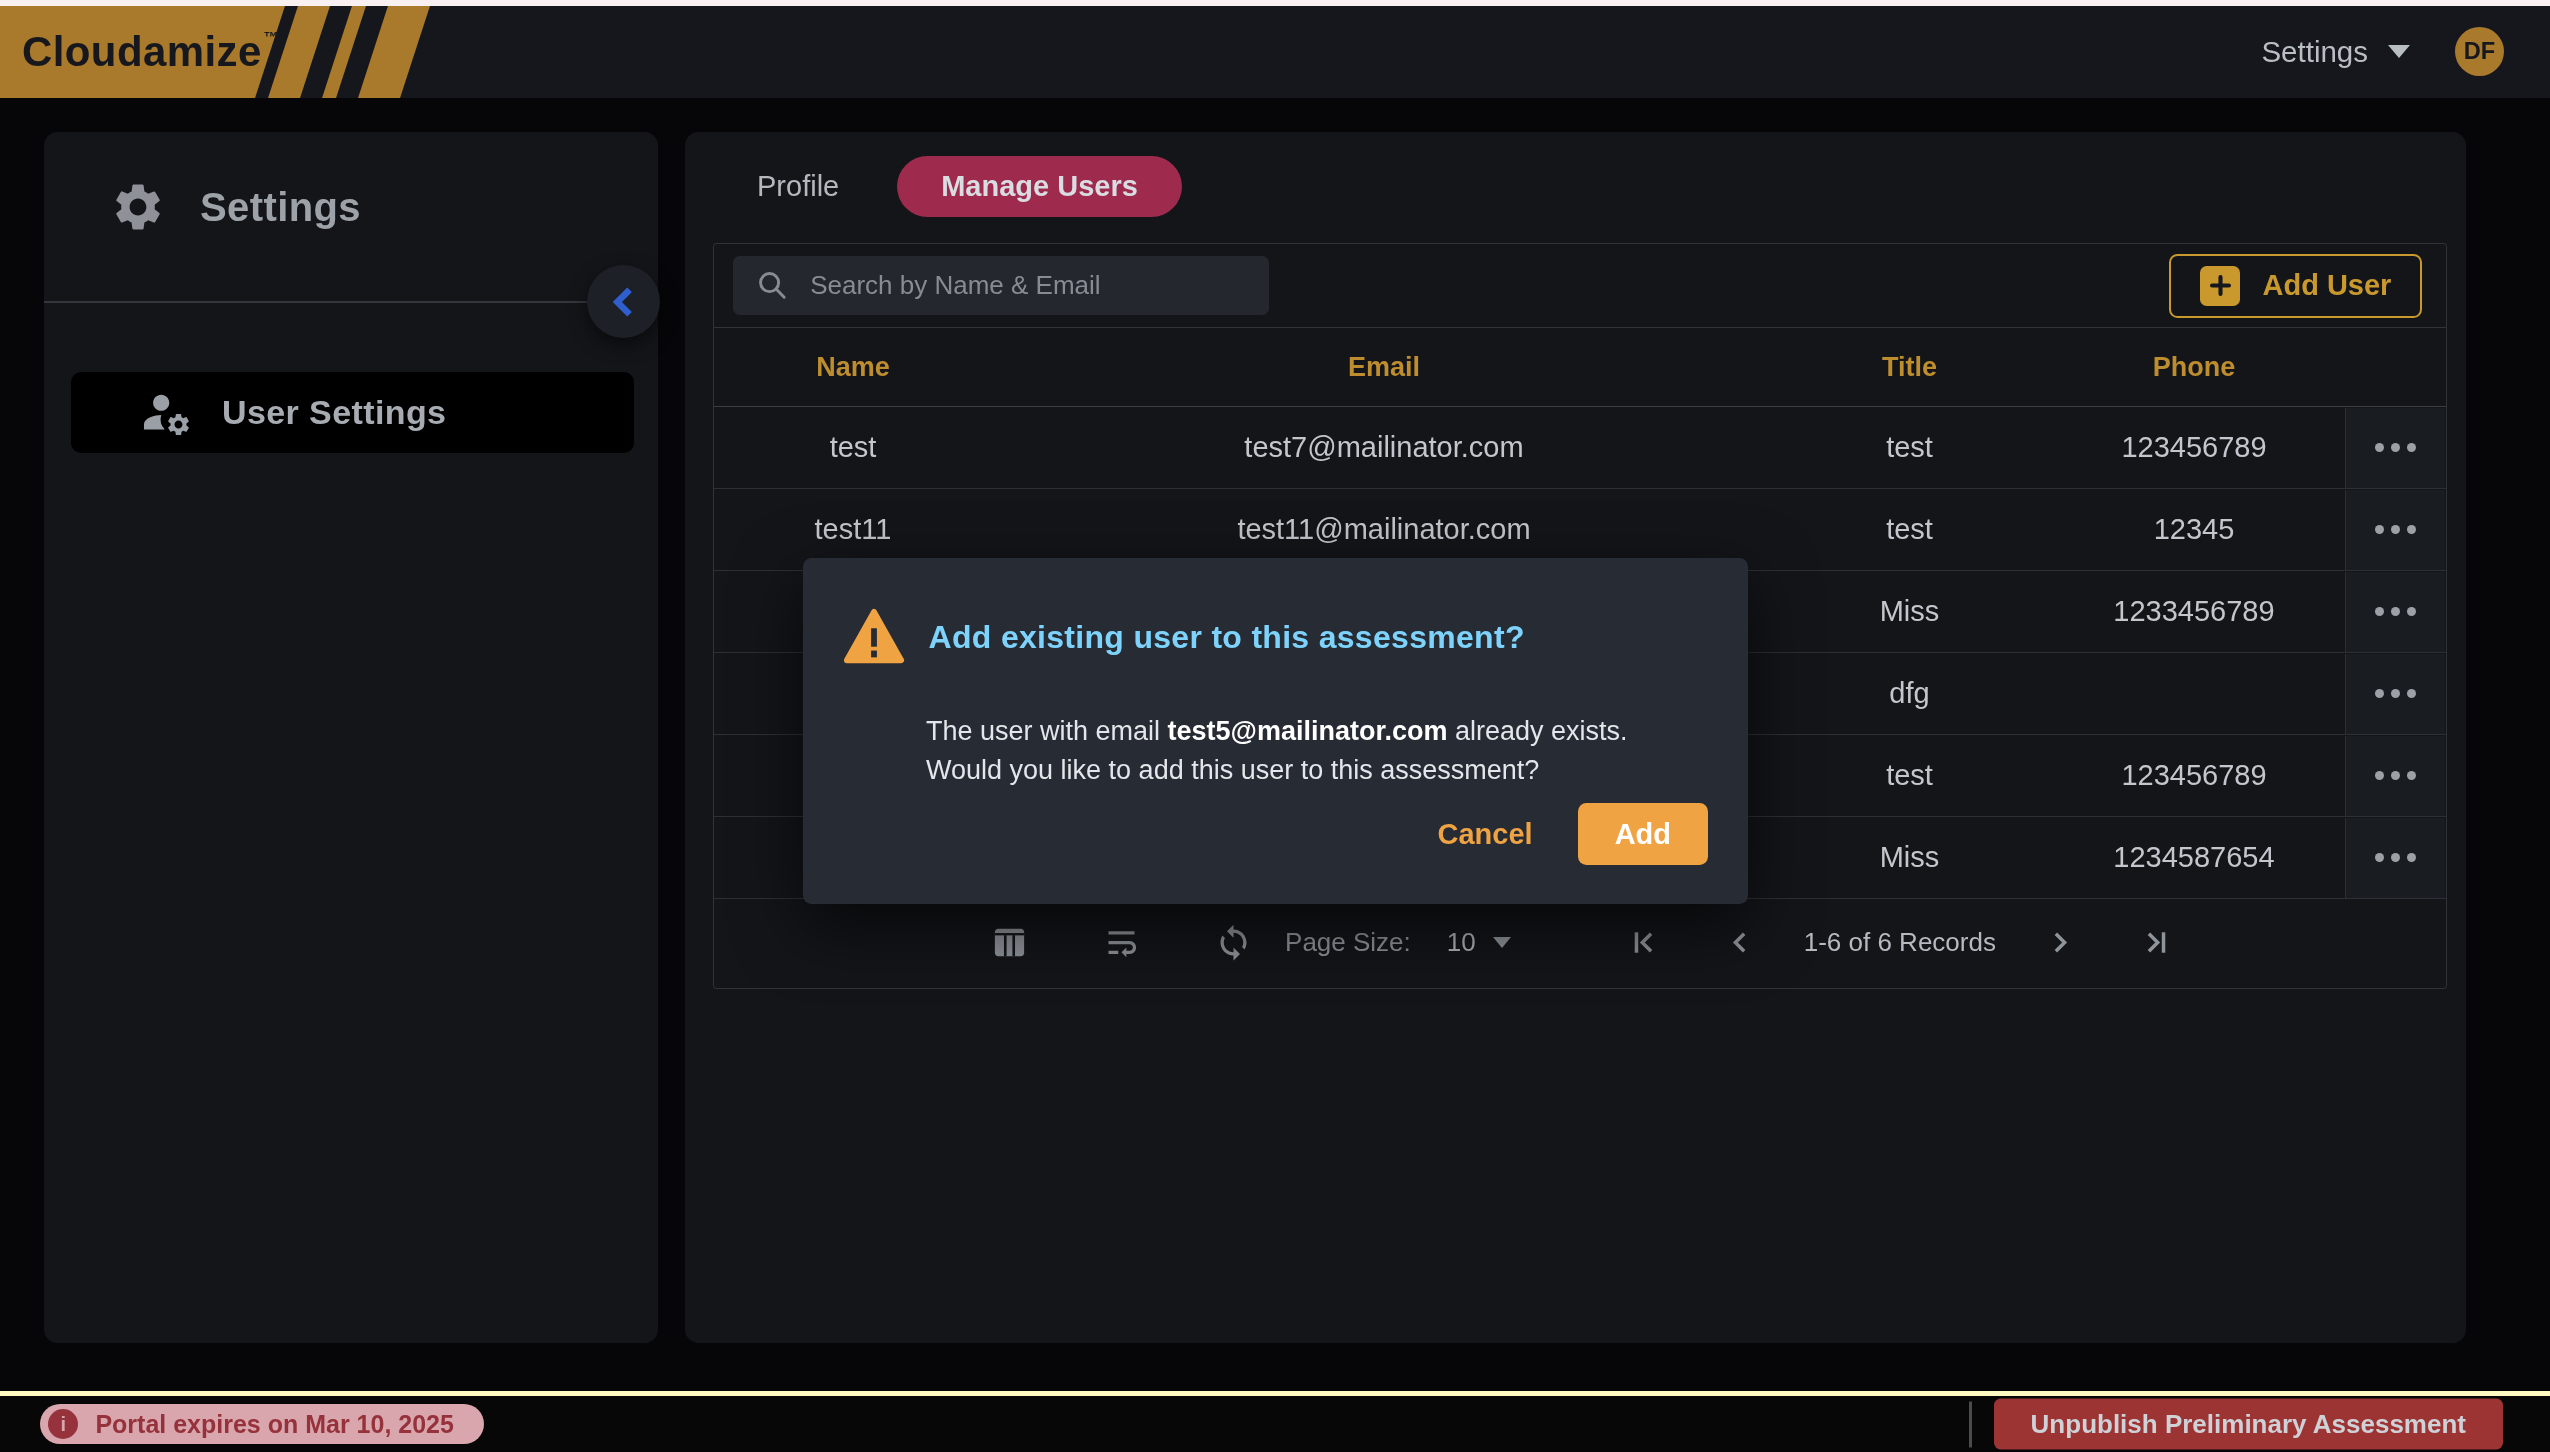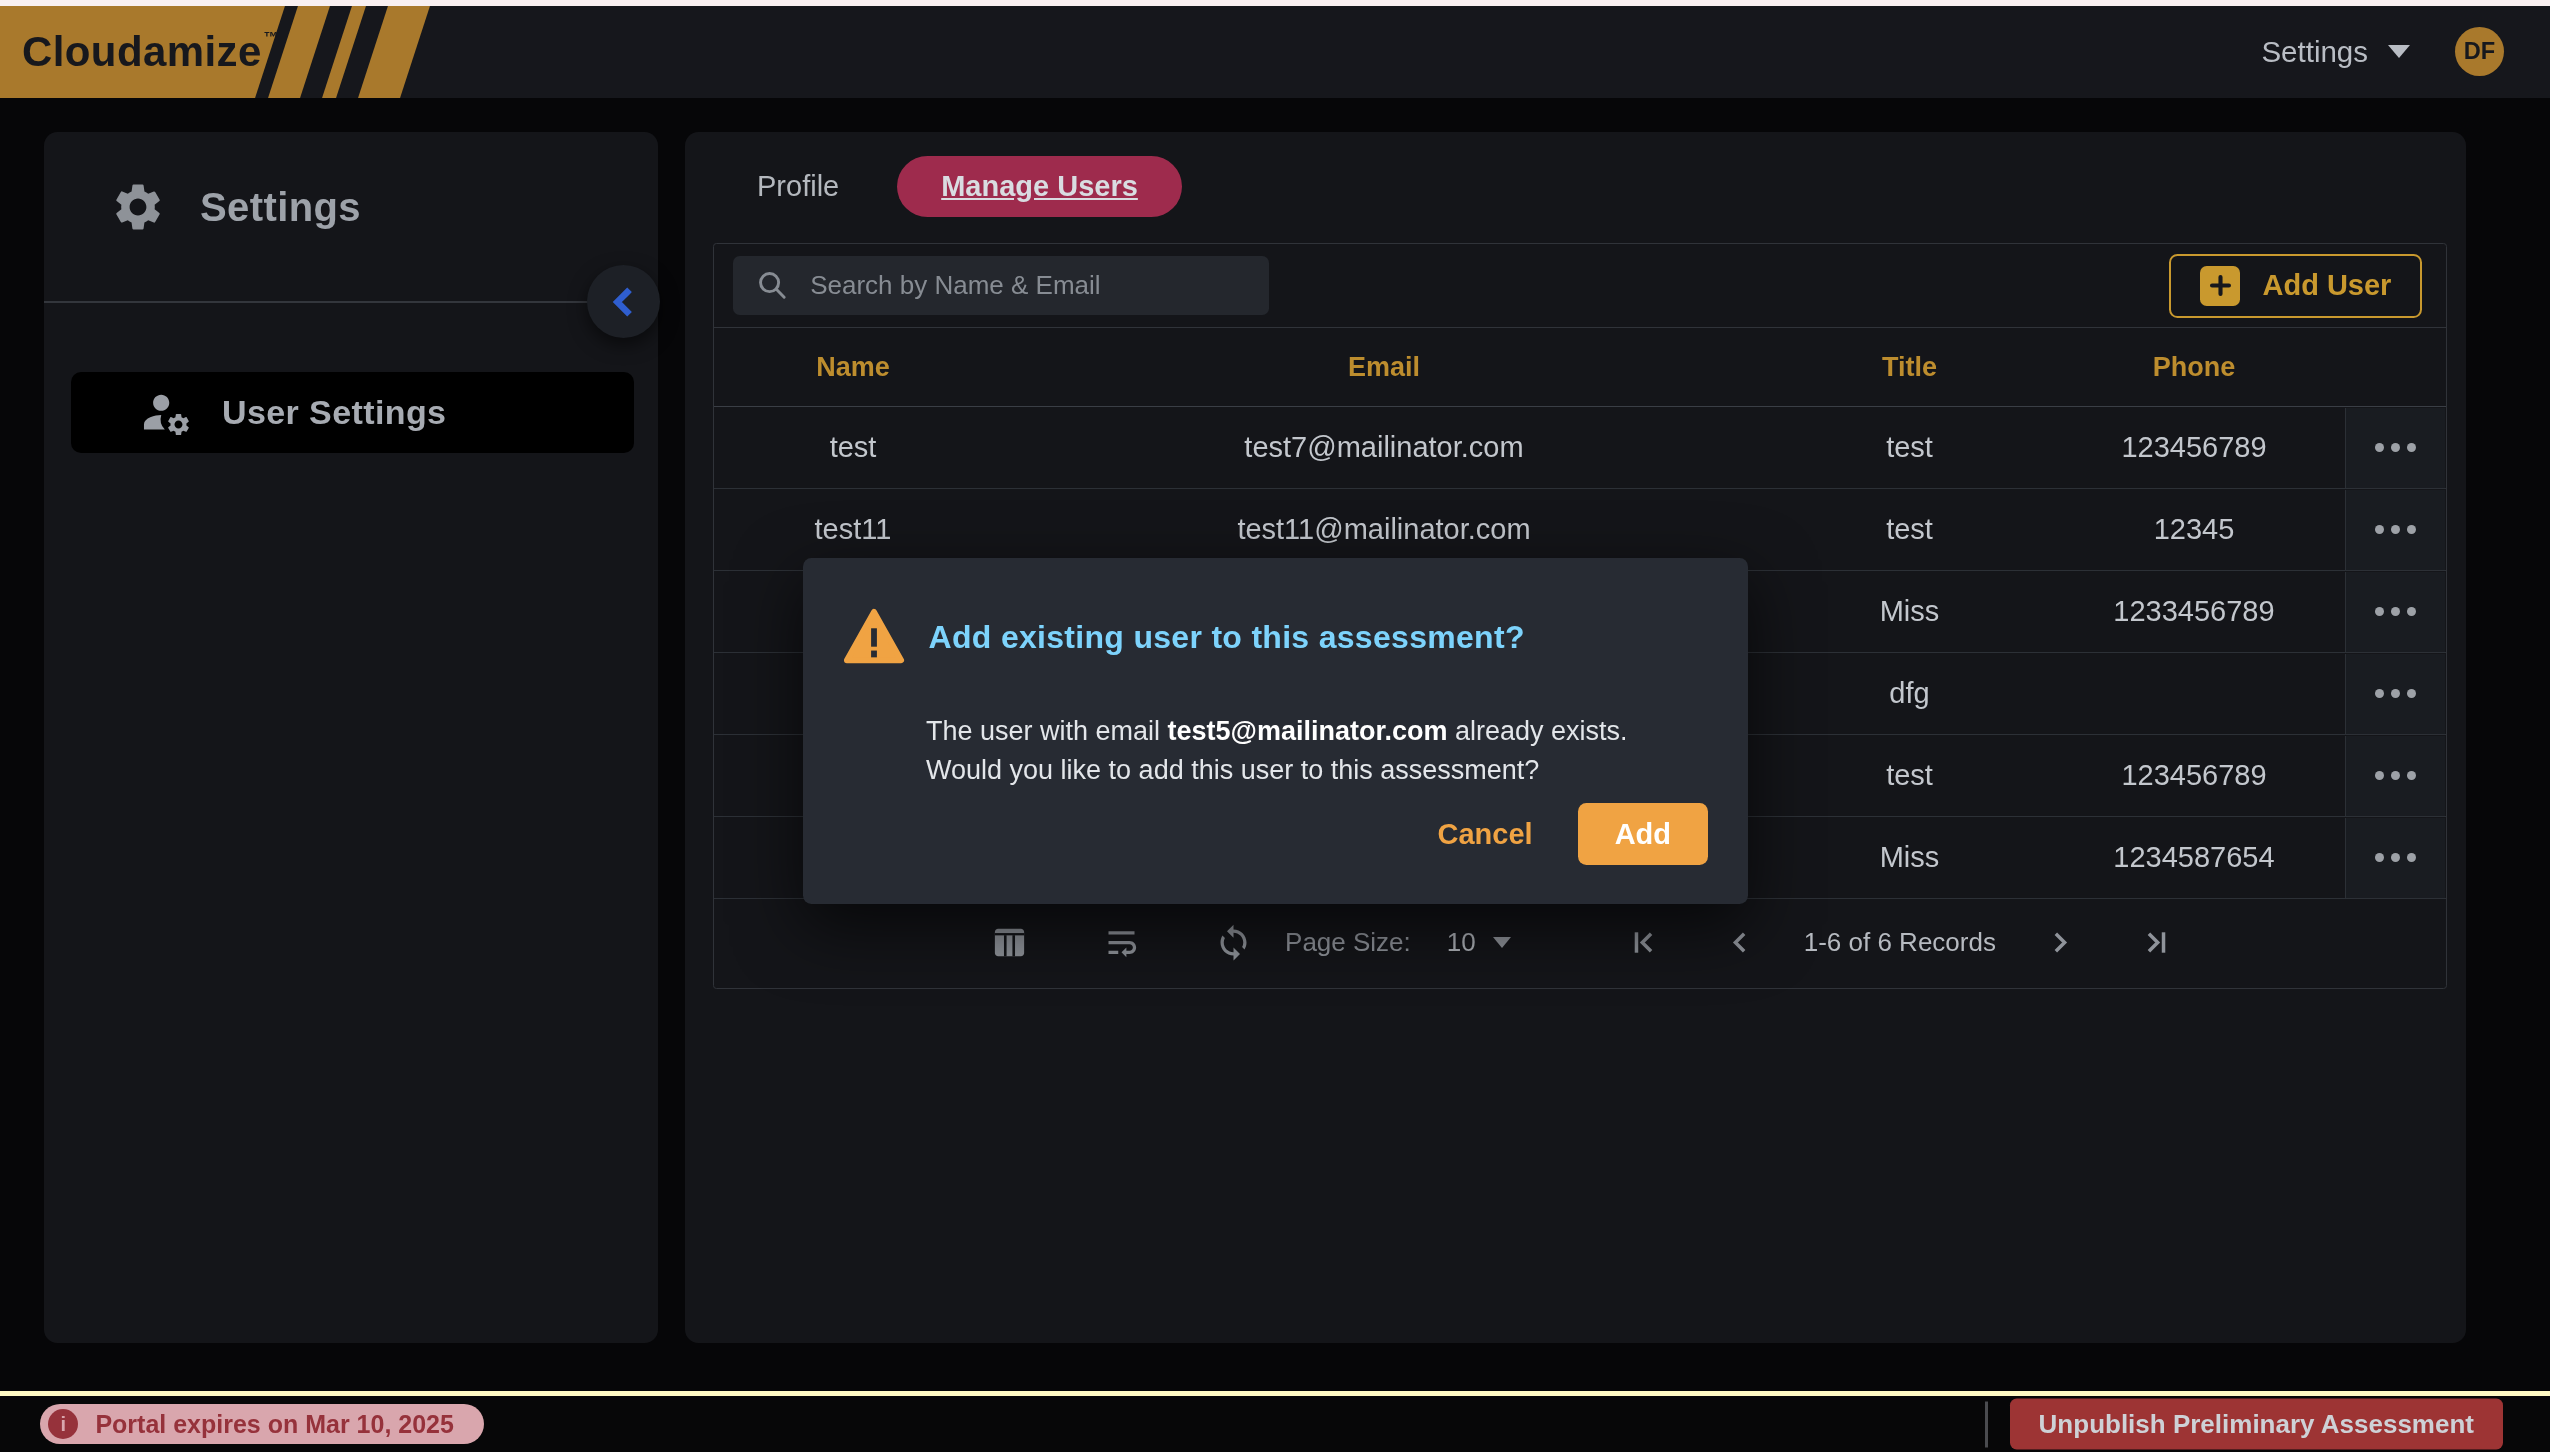--- a/index.html
+++ b/index.html
@@ -31,21 +31,21 @@
   .collapse-btn{position:absolute;top:133px;right:-1.7px;width:73px;height:73px;border-radius:50%;background:#1d2026;border:none;box-shadow:0 6.7px 18.6px rgba(0,0,0,.55);display:flex;align-items:center;justify-content:center;cursor:pointer;}
   .collapse-btn svg{width:34px;height:34px;}
   .sidebar-item{position:absolute;top:240px;left:27px;width:563px;height:81px;background:#000000;border-radius:10px;display:flex;align-items:center;gap:30px;padding-left:70px;box-sizing:border-box;cursor:pointer;}
   .sidebar-item svg{width:51px;height:51px;fill:#9b9fa6;}
   .sidebar-item-label{font-size:34px;font-weight:600;color:#a7abb2;letter-spacing:0.4px;}
 
   
   .main{position:absolute;left:685px;top:132px;width:1781px;height:1211px;background:#141519;border-radius:13.5px;}
   .tabs{position:absolute;top:23.6px;left:66px;height:61px;display:flex;align-items:center;gap:52px;}
   .tab-profile{font-size:29px;color:#b4b8be;background:none;border:none;cursor:pointer;}
-  .tab-pill{background:#9e2b4d;border:none;border-radius:34px;height:61px;padding:0 44px;display:flex;align-items:center;color:#d9dce1;font-weight:600;font-size:29px;cursor:pointer;text-decoration:underline;}
+  .tab-pill{background:#9e2b4d;border:none;border-radius:34px;height:61px;padding:0 44px;display:flex;align-items:center;color:#d9dce1;font-weight:600;font-size:29px;cursor:pointer;}
 
   .table-card{position:absolute;left:28px;top:111px;width:1734px;height:746px;border:1.7px solid #303339;border-radius:3.4px;box-sizing:border-box;}
   .search-row{height:84px;border-bottom:1.7px solid #303339;display:flex;align-items:center;justify-content:space-between;padding:0 23.6px 0 18.6px;box-sizing:border-box;}
   .search-box{width:536px;height:59px;background:#24272d;border-radius:6.7px;display:flex;align-items:center;gap:18.6px;padding:0 22px;box-sizing:border-box;}
   .search-box svg{width:35px;height:35px;flex:none;}
   .search-box input{flex:1;background:transparent;border:none;outline:none;color:#c3c7cd;font-size:26px;font-family:inherit;}
   .search-box input::placeholder{color:#878c93;}
   .add-user-btn{height:64px;border:2.5px solid #c9992e;border-radius:8.4px;background:transparent;display:flex;align-items:center;gap:22px;padding:0 29px;color:#c9992e;font-size:29px;font-weight:600;cursor:pointer;font-family:inherit;}
   .plus-box{width:40px;height:40px;background:#c9992e;border-radius:6.7px;display:flex;align-items:center;justify-content:center;}
   .plus-box svg{width:29px;height:29px;}
@@ -85,21 +85,21 @@
   .confirm-btn{background:#f0a343;border:none;color:#ffffff;font-size:29px;font-weight:700;border-radius:8.4px;height:62px;padding:0 37px;cursor:pointer;font-family:inherit;}
 
   
   .bottombar{position:absolute;left:0;right:0;bottom:0;height:56px;background:#070708;border-top:5px solid #fef9c3;}
   .expiry-pill{position:absolute;left:40px;top:50%;transform:translateY(-50%);height:40px;background:#d9a6ad;border-radius:22px;display:flex;align-items:center;gap:17px;padding:0 30px 0 8.4px;}
   .info-icon{width:30px;height:30px;border-radius:50%;background:#96323b;color:#d9a6ad;font-size:20px;font-weight:700;display:flex;align-items:center;justify-content:center;font-style:normal;}
   .info-icon::after{content:"i";}
   .expiry-text{color:#96323b;font-size:25px;font-weight:700;}
   .bottombar-right{position:absolute;right:47px;top:50%;transform:translateY(-50%);display:flex;align-items:center;gap:22px;}
   .vdivider{width:2.5px;height:46px;background:#4a4b4f;}
-  .unpublish-btn{background:#9d3434;border:none;color:#ced1d6;font-size:26px;font-weight:600;border-radius:6.7px;height:51px;padding:0 29px;cursor:pointer;font-family:inherit;}
+  .unpublish-btn{background:#9d3434;border:none;color:#ced1d6;font-size:26px;font-weight:600;border-radius:6.7px;height:51px;padding:0 37px;cursor:pointer;font-family:inherit;}
 
   .hidden-defs{position:absolute;width:0;height:0;overflow:hidden;}
 </style>
 </head>
 <body>
 
 <svg class="hidden-defs" aria-hidden="true">
   <defs>
     <symbol id="icon-gear" viewBox="0 0 24 24">
       <path d="M19.14 12.94c.04-.3.06-.61.06-.94 0-.32-.02-.64-.07-.94l2.03-1.58c.18-.14.23-.41.12-.61l-1.92-3.32c-.12-.22-.37-.29-.59-.22l-2.39.96c-.5-.38-1.03-.7-1.62-.94L14.4 2.81c-.04-.24-.24-.41-.48-.41h-3.84c-.24 0-.43.17-.47.41l-.36 2.54c-.59.24-1.13.57-1.62.94l-2.39-.96c-.22-.08-.47 0-.59.22L2.74 8.87c-.12.21-.08.47.12.61l2.03 1.58c-.05.3-.09.63-.09.94s.02.64.07.94l-2.03 1.58c-.18.14-.23.41-.12.61l1.92 3.32c.12.22.37.29.59.22l2.39-.96c.5.38 1.03.7 1.62.94l.36 2.54c.05.24.24.41.48.41h3.84c.24 0 .44-.17.47-.41l.36-2.54c.59-.24 1.13-.56 1.62-.94l2.39.96c.22.08.47 0 .59-.22l1.92-3.32c.12-.22.07-.47-.12-.61l-2.01-1.58zM12 15.6c-1.98 0-3.6-1.62-3.6-3.6s1.62-3.6 3.6-3.6 3.6 1.62 3.6 3.6-1.62 3.6-3.6 3.6z"></path>

